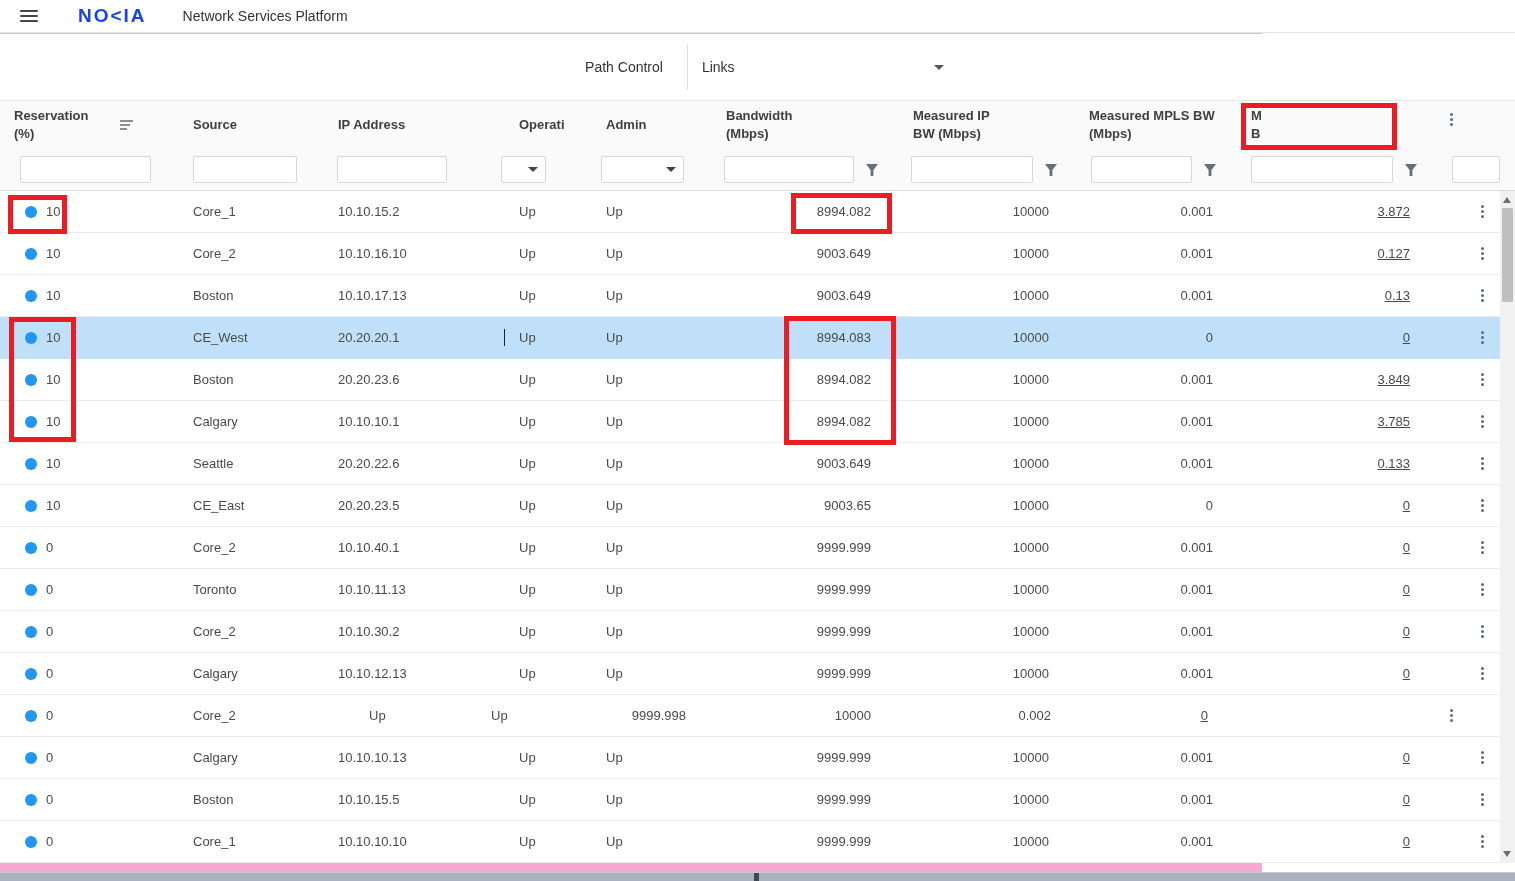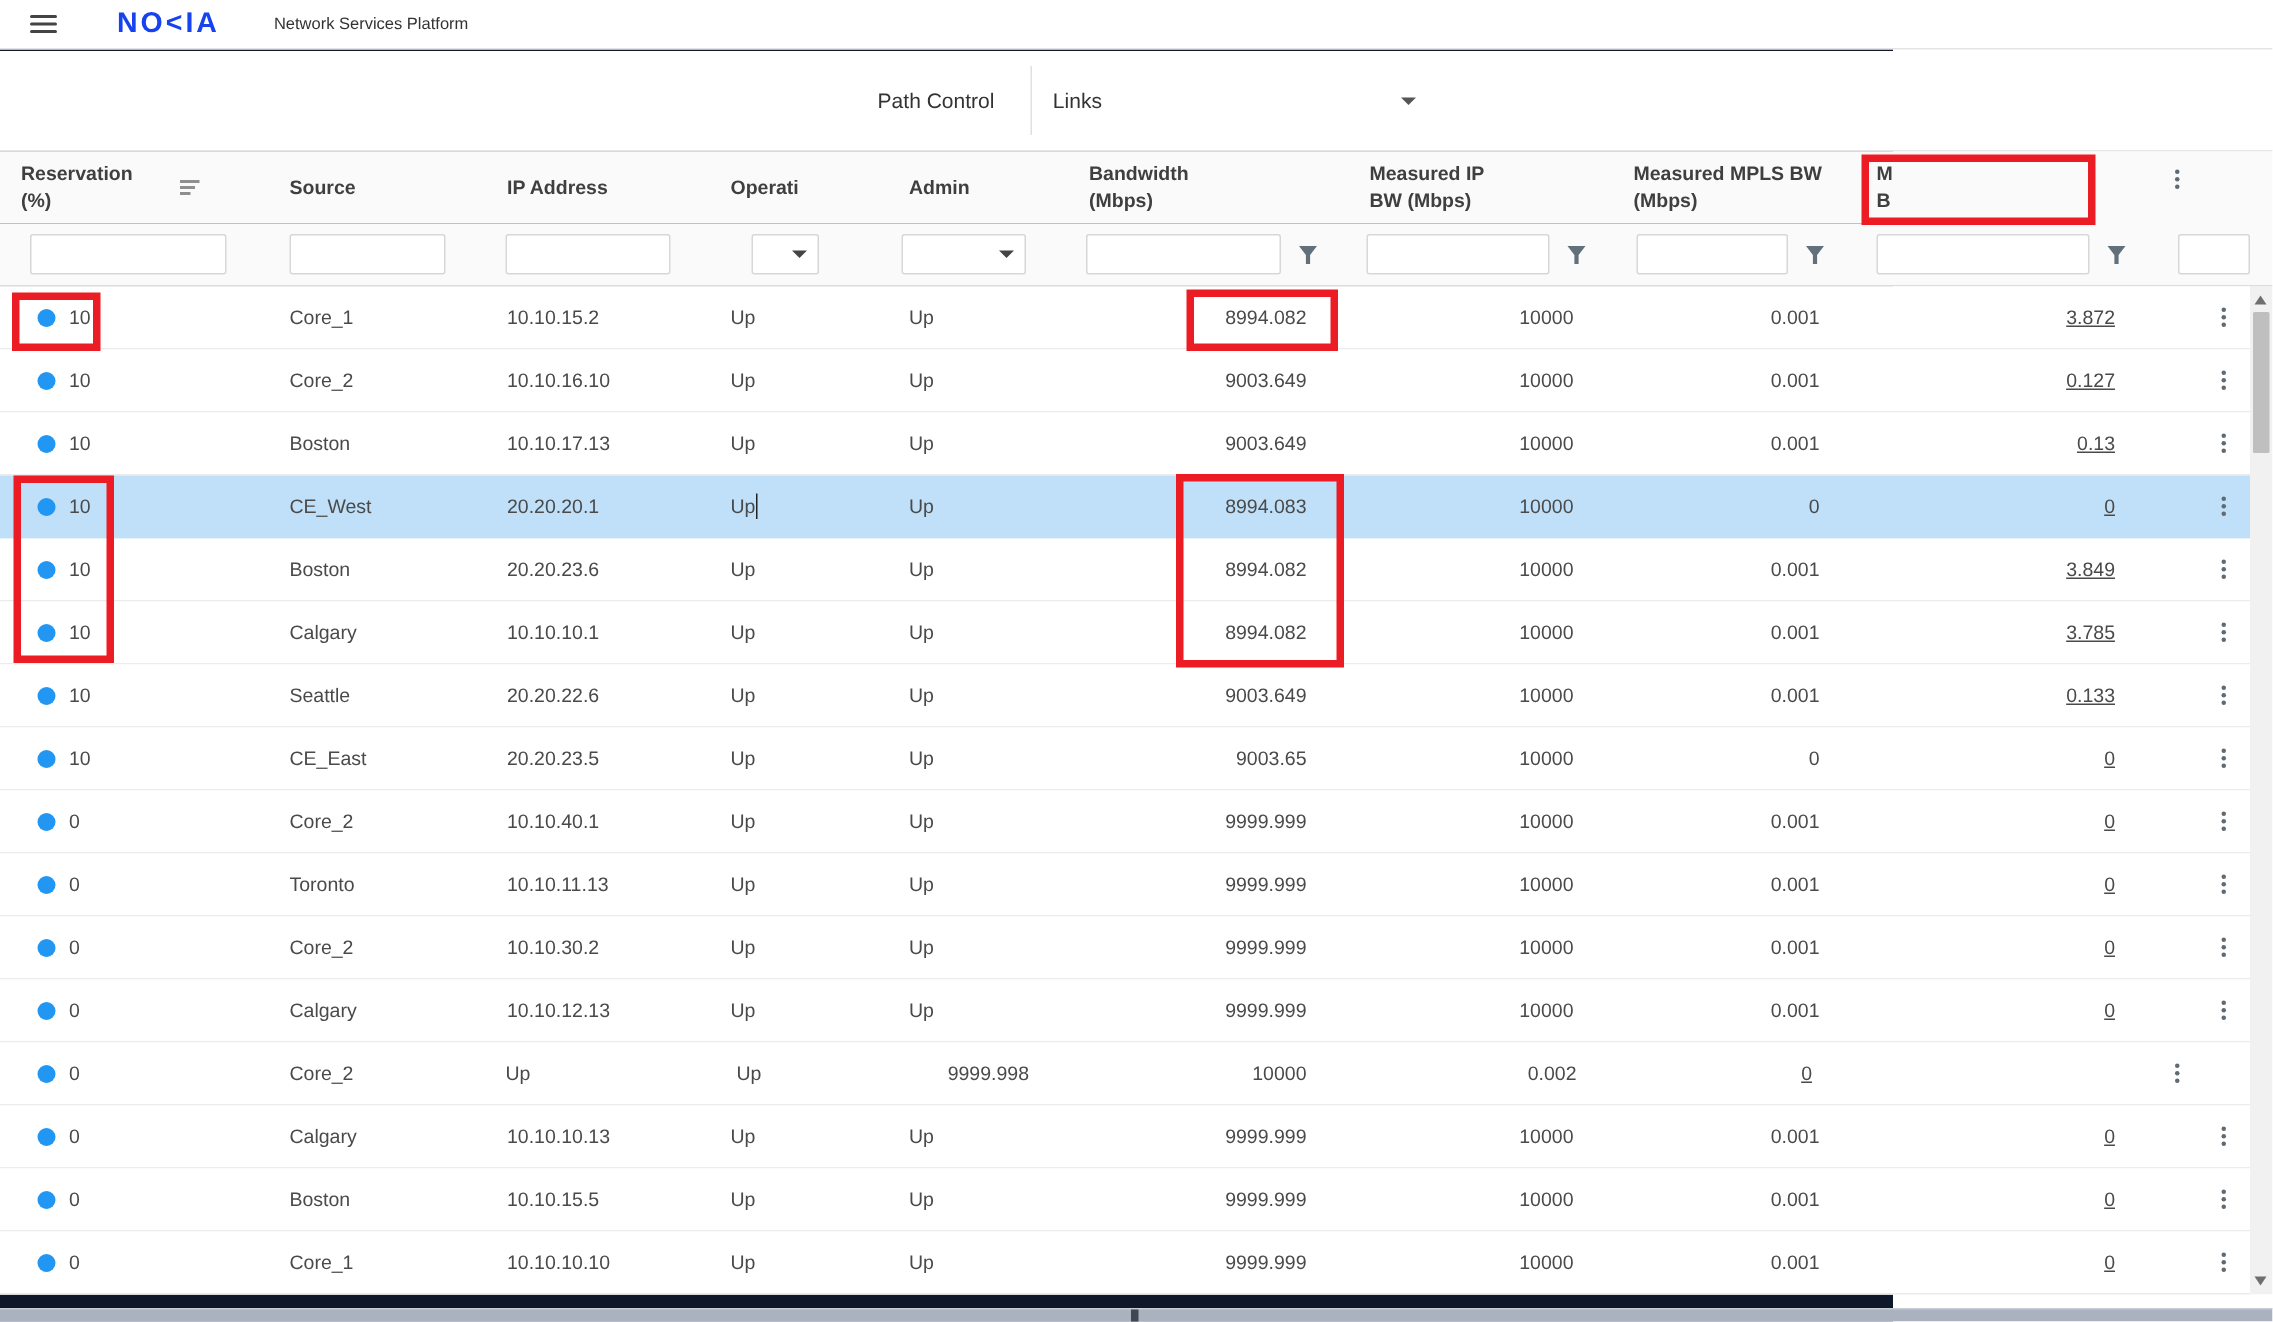--- a/index.html
+++ b/index.html
@@ -1,28 +1,28 @@
 <!DOCTYPE html>
 <html><head>
 <meta charset="utf-8">
 <style>
   * { box-sizing: border-box; margin: 0; padding: 0; }
   html, body { width: 1515px; height: 881px; overflow: hidden; background: #fff;
     font-family: "Liberation Sans", sans-serif; }
-  .app { position: relative; width: 1262px; height: 881px; background: #0f172a; }
+  .app { position: relative; width: 1262px; height: 881px; background: #f9a8d4; }
 
   
   .topbar { position: absolute; left: 0; top: 0; width: 1515px; height: 33px;
     border-bottom: 1px solid #e4e4e4; display: flex; align-items: center; background: #fff; }
   .hamburger { width: 18px; height: 12px; margin-left: 20px; display: flex;
     flex-direction: column; justify-content: space-between; cursor: pointer; }
   .hamburger span { display: block; height: 2px; background: #444; border-radius: 1px; }
   .brand { margin-left: 40px; font-size: 19px; font-weight: bold; letter-spacing: 2px;
     font-family: "Liberation Sans", sans-serif; }
-  .topbar-title { margin-left: 36px; font-size: 11px; color: #333; }
+  .topbar-title { margin-left: 36px; font-size: 14px; color: #333; }
 
   
   .toolbar { position: absolute; left: 0; top: 34px; width: 1515px; height: 67px;
     background: #fff; border-bottom: 1px solid #e6e6e6; display: flex; align-items: center; justify-content: center; }
   .section-label { margin-left: 14px; font-size: 14px; color: #333; }
   .toolbar-divider { width: 1px; height: 46px; background: #e0e0e0; margin-left: 24px; }
   .view-select { margin-left: 14px; width: 242px; display: flex; align-items: center;
     justify-content: space-between; cursor: pointer; }
   .view-select .val { font-size: 14px; color: #333; }
   .caret-down { width: 0; height: 0; border-left: 5px solid transparent;
@@ -32,21 +32,21 @@
   .grid { display: grid;
     grid-template-columns: 178px 152px 150px 115px 115px 185px 178px 162px 202px 28px 35px;
     width: 1500px; }
   .hdr { position: absolute; left: 0; top: 101px; height: 48px; background: #fafafa;
     width: 1515px; }
   .hdr .grid { height: 48px; }
   .hcell { display: flex; align-items: center; font-size: 13px; font-weight: bold;
     color: #3f3f3f; line-height: 1.35; overflow: hidden; white-space: normal; }
   .hcell .lbl { display: block; }
   .c-reservation { padding-left: 14px; } .c-source { padding-left: 15px; }
-  .c-ip { padding-left: 8px; } .c-oper { padding-left: 7px; }
+  .c-ip { padding-left: 8px; } .c-oper { padding-left: 7px; margin-left: 32px; }
   .c-admin { padding-left: 11px; } .c-avail { padding-left: 14px; }
   .c-bw { padding-left: 16px; } .c-mip { padding-left: 18px; }
   .c-mpls { padding-left: 16px; } .c-part { padding-left: 16px; }
   .sort-icon { margin-left: 14px; display: inline-flex; flex-direction: column; gap: 2px; }
   .sort-icon i { display: block; height: 2px; background: #8f8f8f; }
   .sort-icon i:nth-child(1){ width: 13px; } .sort-icon i:nth-child(2){ width: 10px; }
   .sort-icon i:nth-child(3){ width: 7px; }
   .kebab { color: #5f6a72; font-size: 15px; line-height: 5px; letter-spacing: 0;
     display: inline-flex; flex-direction: column; align-items: center; gap: 2px; cursor: pointer; }
   .kebab b { width: 3px; height: 3px; border-radius: 50%; background: #5f6a72; display:block; }

